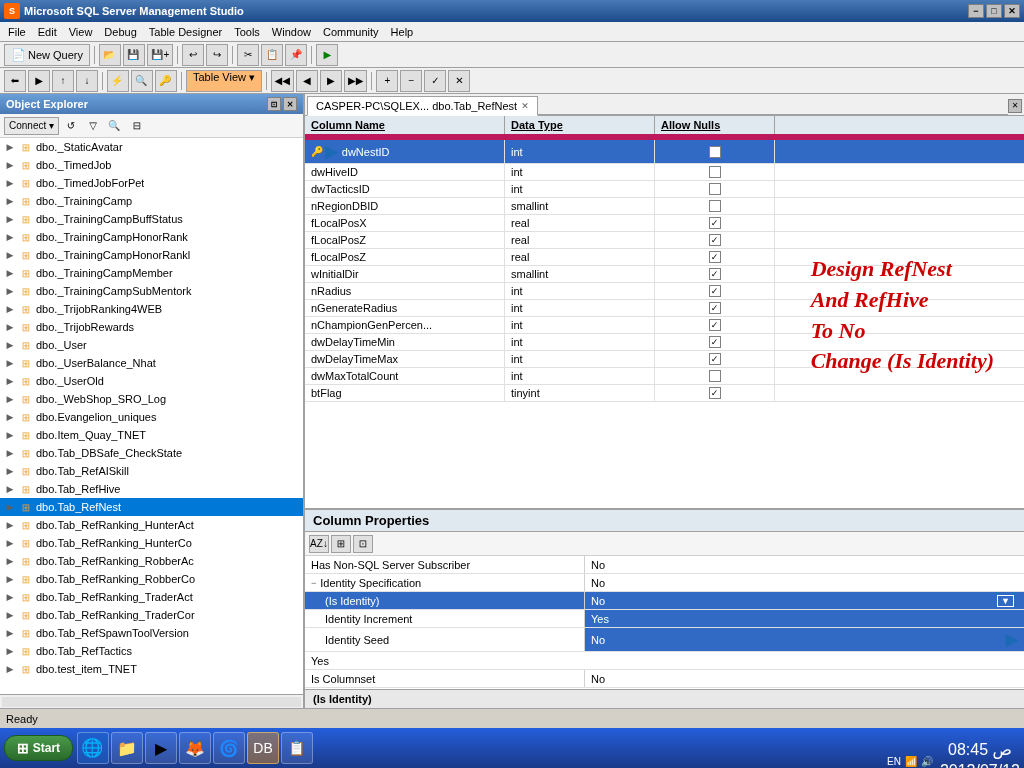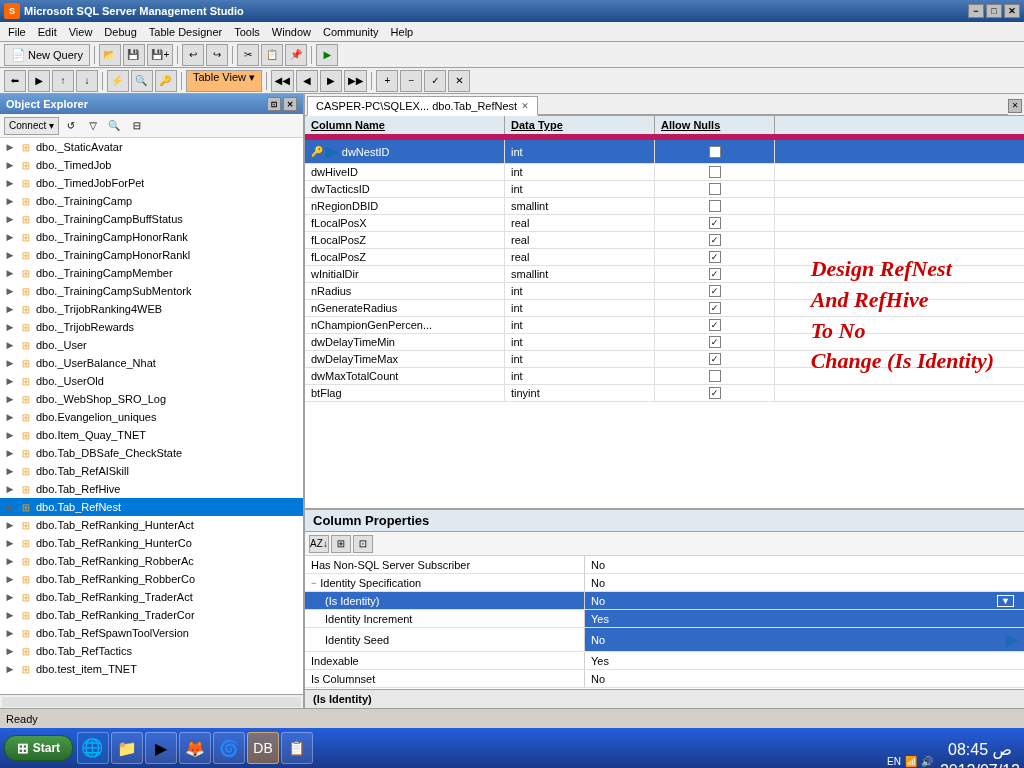--- a/index.html
+++ b/index.html
@@ -845,23 +845,20 @@
               <div class="prop-label indent">
                 <span>Identity Seed</span>
               </div>
               <div class="prop-value" style="background:#316ac5; color:white; display:flex; justify-content:space-between; align-items:center;">
                 <span>No</span>
                 <span style="color:#1a6ab5; font-size:16px; font-weight:bold;">▶</span>
               </div>
             </div>
 
             <div class="prop-row">
-              <div class="prop-label">
-                <span>Indexable</span>
-              </div>
               <div class="prop-value">
                 <span>Yes</span>
               </div>
             </div>
 
             <div class="prop-row">
               <div class="prop-label">
                 <span>Is Columnset</span>
               </div>
               <div class="prop-value">

